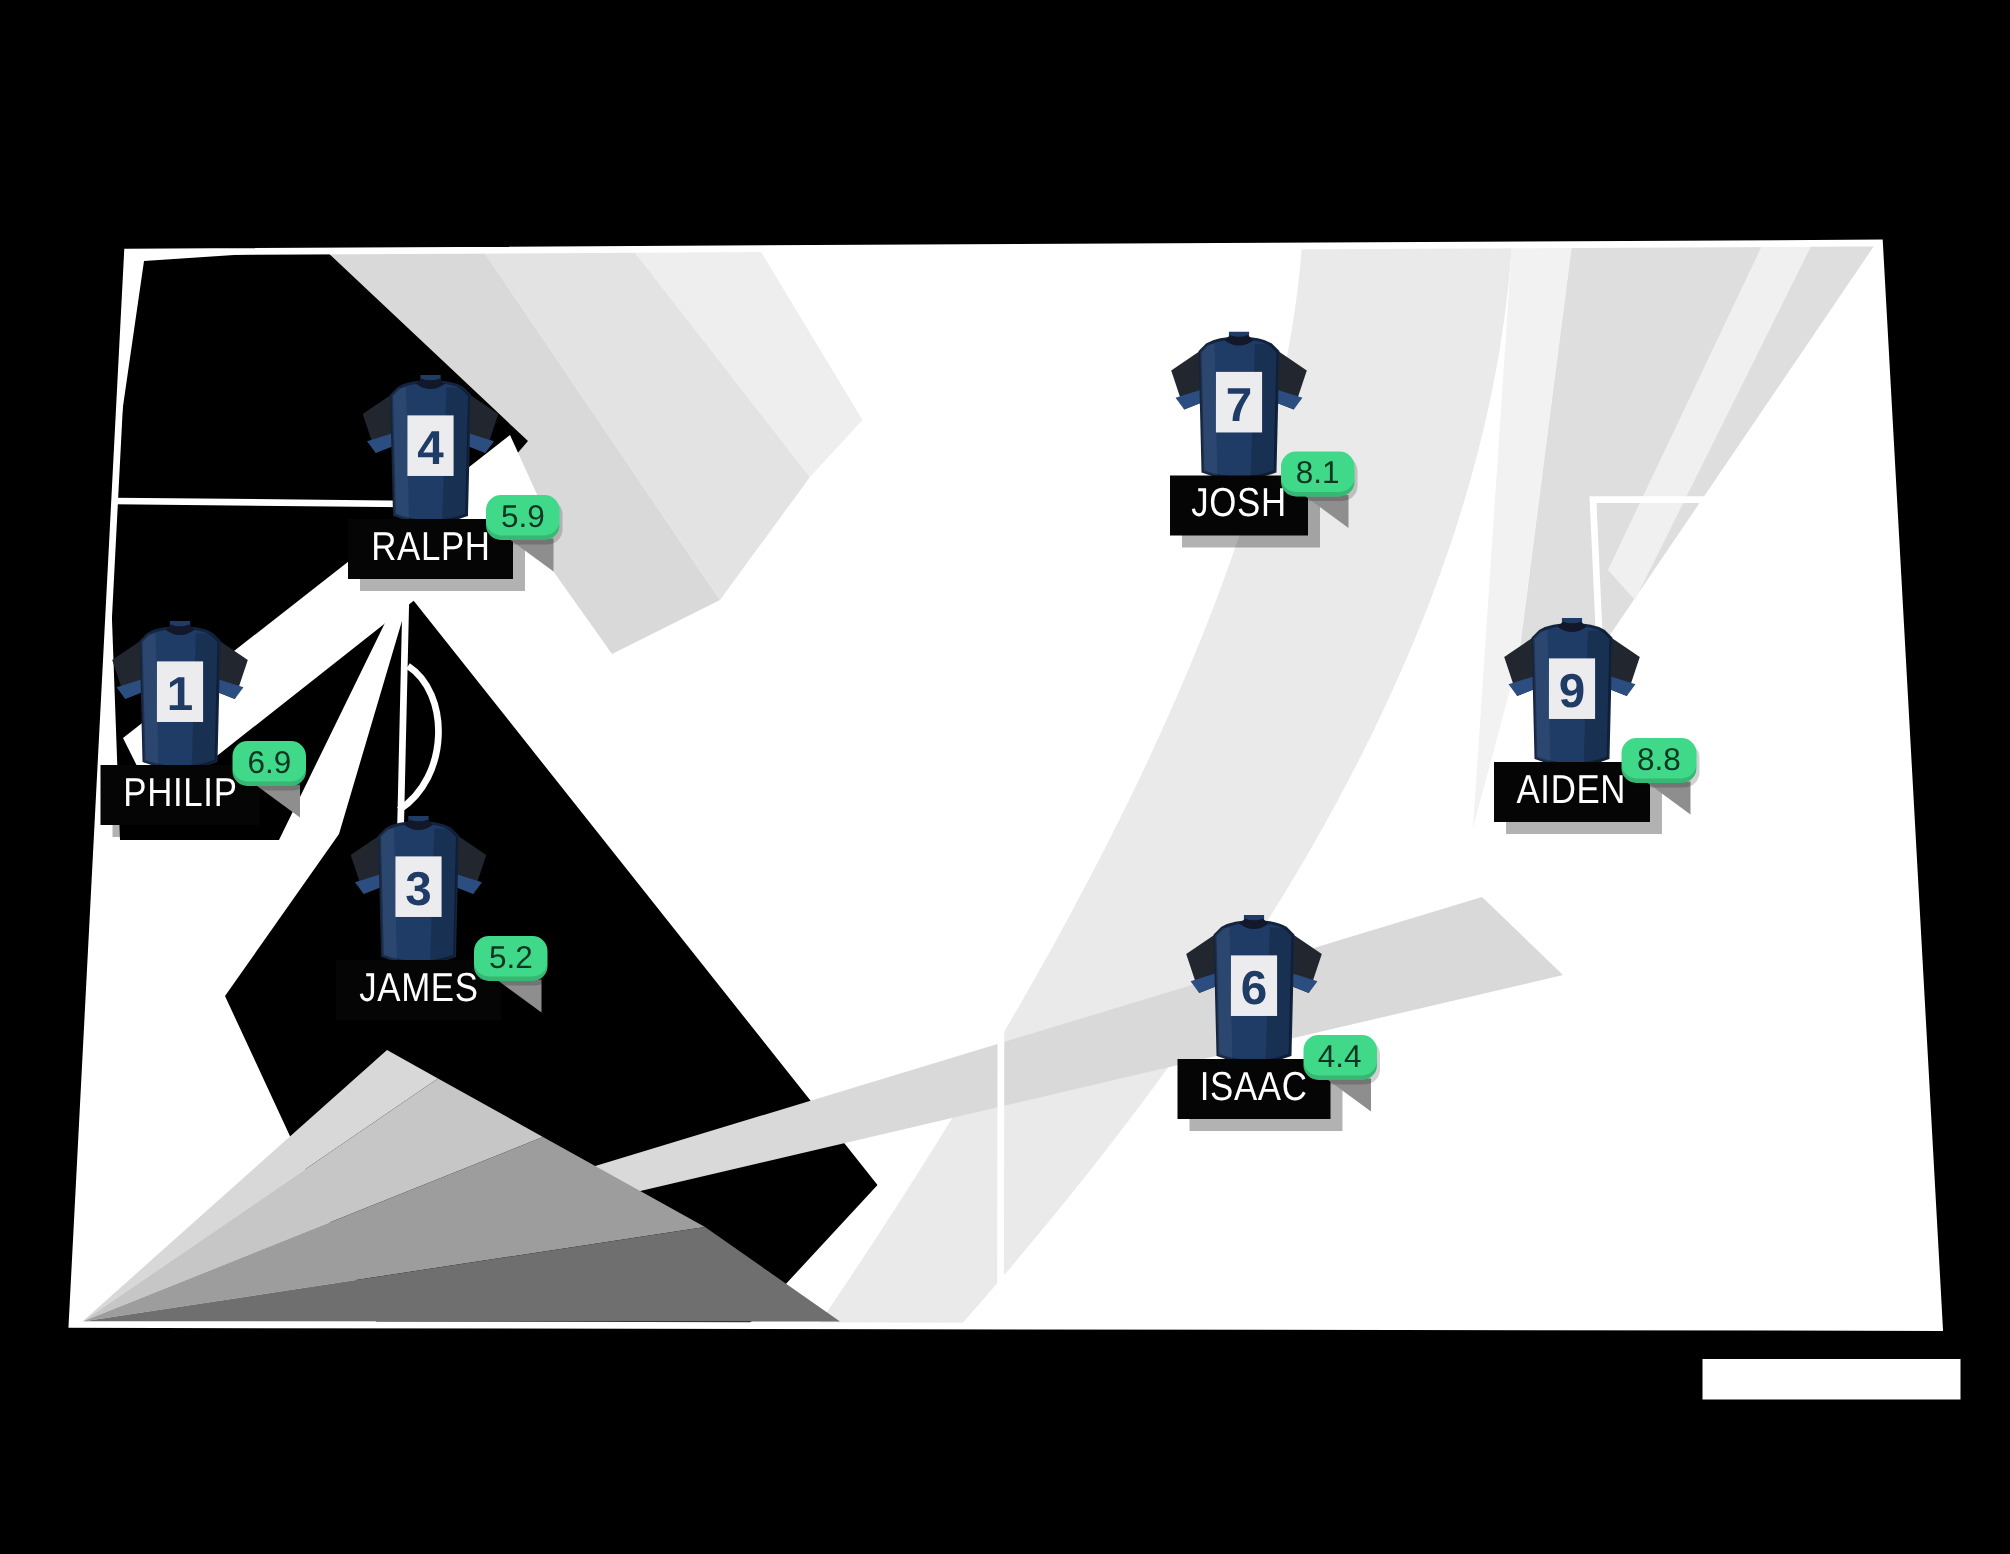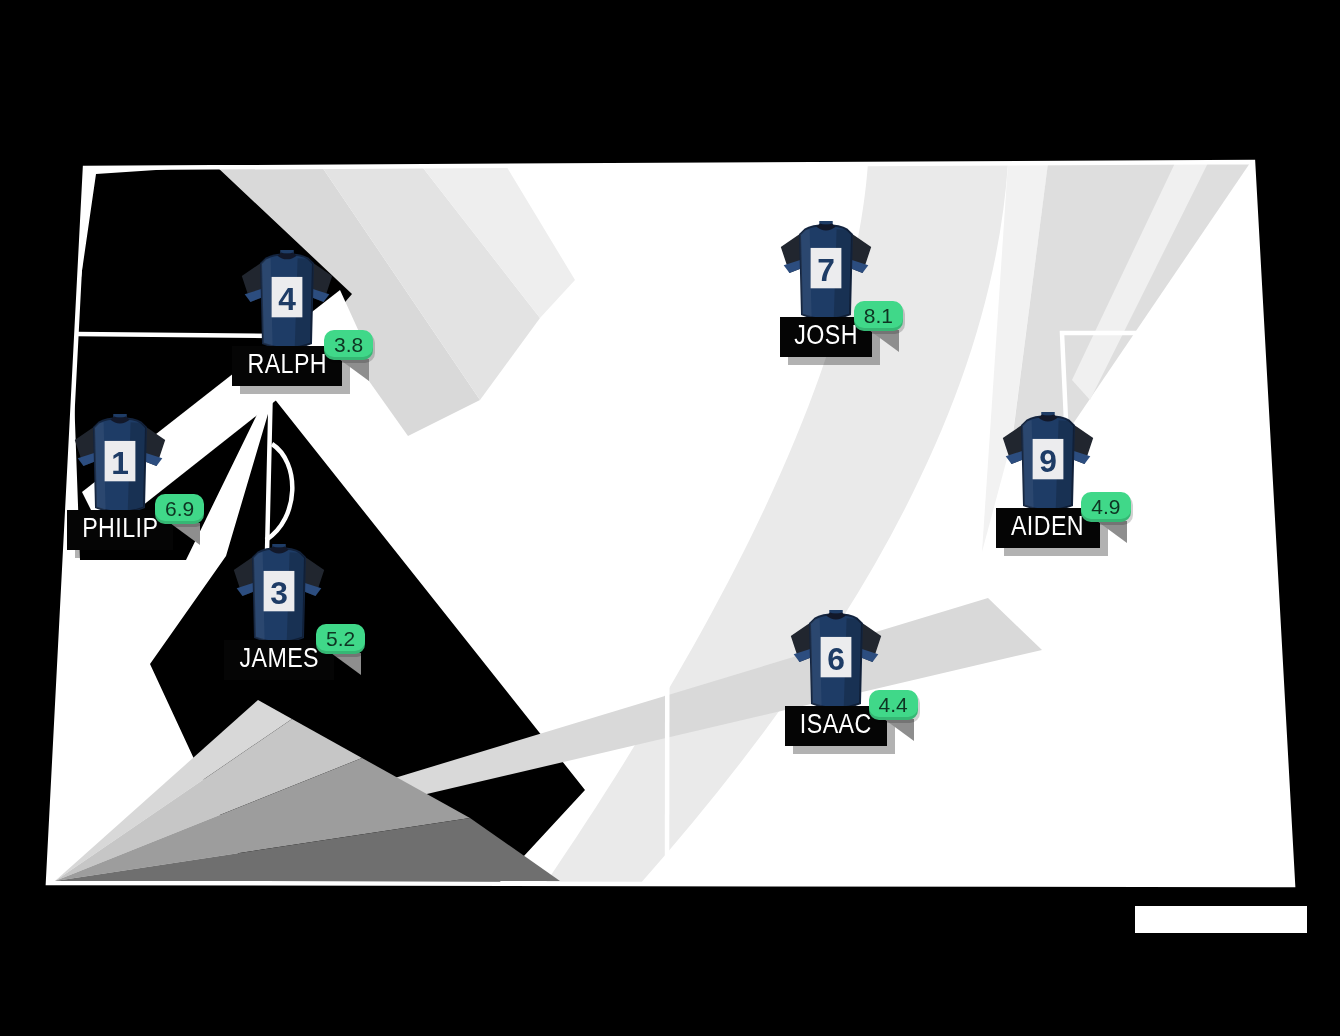--- a/index.html
+++ b/index.html
@@ -97,21 +97,21 @@
       <path d="M30,9 C40,3 64,3 74,9 L79,14 L77,97 C62,103 42,103 27,97 L25,14 Z" style="fill:var(--jersey-body);stroke:var(--jersey-outline);stroke-width:2"></path>
       <path d="M74,9 L79,14 L77,97 C70,100 64,101.5 60,102 L63,8.5 Z" fill="#000" opacity="0.18"></path>
       <path d="M30,9 L25,14 L27,97 C31,98.6 34,99.5 37,100 L35,8.5 Z" fill="#fff" opacity="0.06"></path>
       <path d="M42,6 C48,11 56,11 62,6 L58,2.5 C54,4.5 50,4.5 46,2.5 Z" style="fill:var(--jersey-collar)"></path>
       <rect x="36" y="28" width="32" height="42" style="fill:var(--number-plate)"></rect>
       <text class="num" x="52" y="62" text-anchor="middle">4</text>
     </svg>
     <div class="tag">
       <div class="fold"></div>
       <span class="name"><span class="name-text">RALPH</span></span>
-      <span class="badge">3.8</span>
+      <span class="badge">5.9</span>
     </div>
   </div>
     <div class="player" style="left: 25px; top: 414px;">
     <svg class="jersey" viewBox="0 0 104 104" width="104" height="100">
       <rect x="45" y="0" width="14" height="8" style="fill:var(--jersey-body)"></rect>
       <polygon points="30,10 5,27 14,54 32,47" style="fill:var(--jersey-sleeve)"></polygon>
       <polygon points="8,46 14,54 32,47 30,39" style="fill:var(--jersey-trim)"></polygon>
       <polygon points="74,10 99,27 90,54 72,47" style="fill:var(--jersey-sleeve)"></polygon>
       <polygon points="96,46 90,54 72,47 74,39" style="fill:var(--jersey-trim)"></polygon>
       <path d="M30,9 C40,3 64,3 74,9 L79,14 L77,97 C62,103 42,103 27,97 L25,14 Z" style="fill:var(--jersey-body);stroke:var(--jersey-outline);stroke-width:2"></path>
@@ -177,21 +177,21 @@
       <path d="M30,9 C40,3 64,3 74,9 L79,14 L77,97 C62,103 42,103 27,97 L25,14 Z" style="fill:var(--jersey-body);stroke:var(--jersey-outline);stroke-width:2"></path>
       <path d="M74,9 L79,14 L77,97 C70,100 64,101.5 60,102 L63,8.5 Z" fill="#000" opacity="0.18"></path>
       <path d="M30,9 L25,14 L27,97 C31,98.6 34,99.5 37,100 L35,8.5 Z" fill="#fff" opacity="0.06"></path>
       <path d="M42,6 C48,11 56,11 62,6 L58,2.5 C54,4.5 50,4.5 46,2.5 Z" style="fill:var(--jersey-collar)"></path>
       <rect x="36" y="28" width="32" height="42" style="fill:var(--number-plate)"></rect>
       <text class="num" x="52" y="62" text-anchor="middle">9</text>
     </svg>
     <div class="tag">
       <div class="fold"></div>
       <span class="name"><span class="name-text">AIDEN</span></span>
-      <span class="badge">4.9</span>
+      <span class="badge">8.8</span>
     </div>
   </div>
     <div class="player" style="left: 741px; top: 610px;">
     <svg class="jersey" viewBox="0 0 104 104" width="104" height="100">
       <rect x="45" y="0" width="14" height="8" style="fill:var(--jersey-body)"></rect>
       <polygon points="30,10 5,27 14,54 32,47" style="fill:var(--jersey-sleeve)"></polygon>
       <polygon points="8,46 14,54 32,47 30,39" style="fill:var(--jersey-trim)"></polygon>
       <polygon points="74,10 99,27 90,54 72,47" style="fill:var(--jersey-sleeve)"></polygon>
       <polygon points="96,46 90,54 72,47 74,39" style="fill:var(--jersey-trim)"></polygon>
       <path d="M30,9 C40,3 64,3 74,9 L79,14 L77,97 C62,103 42,103 27,97 L25,14 Z" style="fill:var(--jersey-body);stroke:var(--jersey-outline);stroke-width:2"></path>

